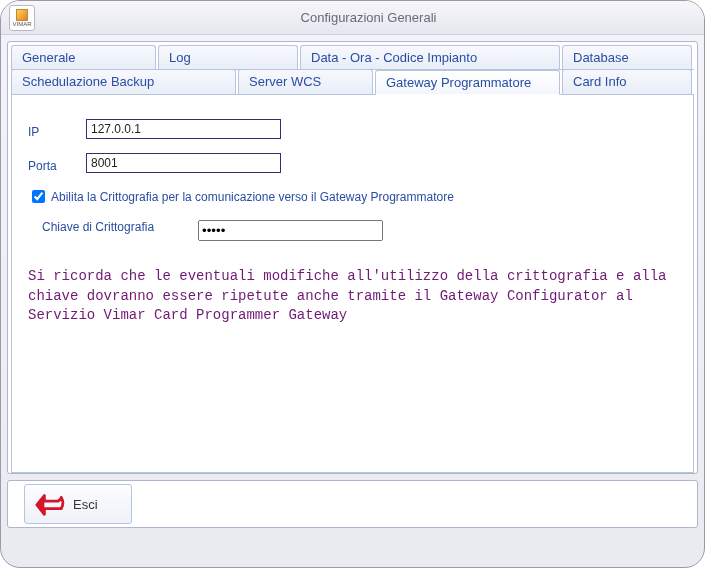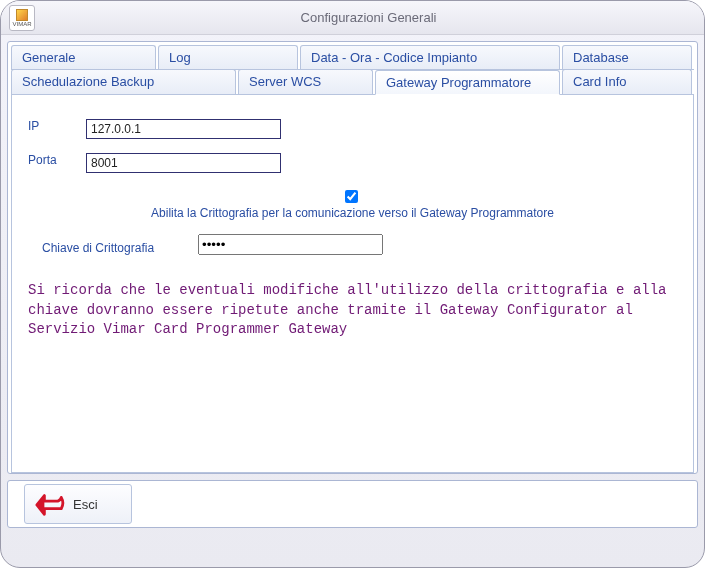--- a/index.html
+++ b/index.html
@@ -87,21 +87,21 @@
 
   .content {
     border: 1px solid #b7c4de;
     border-top: none;
     background: #fff;
     padding: 24px 16px 16px 16px;
     height: 378px;
   }
 
   .form-row {
-    display: flex; align-items: flex-start;
+    display: flex; align-items: flex-end;
     margin-bottom: 14px;
   }
   .form-row .lbl {
     width: 58px;
     color: #2a4ea3;
     font-size: 12px;
   }
   .form-row input[type="text"],
   .form-row input[type="password"] {
     width: 195px;
@@ -110,26 +110,25 @@
     font-family: inherit; font-size: 12px;
     padding: 1px 4px;
     color: #222;
   }
 
   .chk-row {
     display: flex; align-items: center;
     margin: 10px 0 14px 0;
     color: #2a4ea3;
     font-size: 12px;
-    flex-direction: column;
   }
   .chk-row input { margin-right: 6px; }
 
   .key-row {
-    display: flex; align-items: flex-end;
+    display: flex; align-items: flex-start;
     margin-bottom: 26px;
   }
   .key-row .lbl {
     width: 170px;
     color: #2a4ea3; font-size: 12px;
     padding-left: 14px;
   }
 
   .note {
     color: #701a75;

